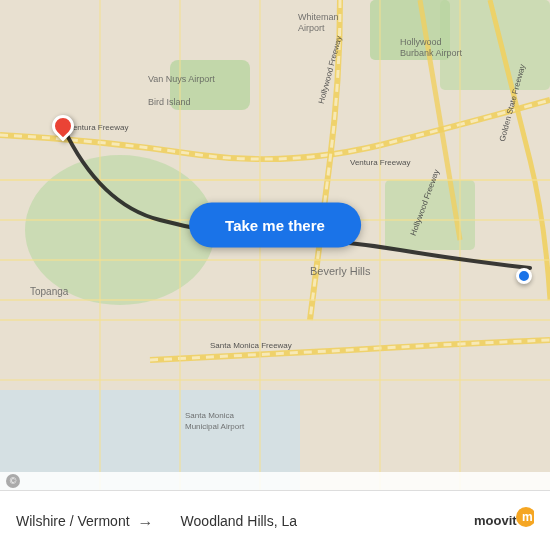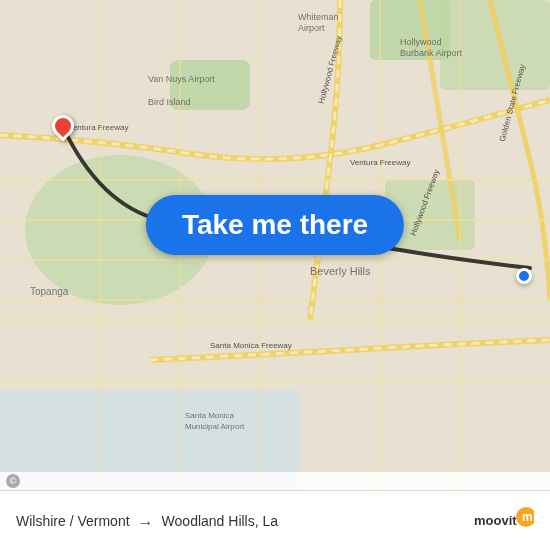--- a/index.html
+++ b/index.html
@@ -25,21 +25,21 @@
     .take-me-there-btn {
       position: absolute;
       left: 50%;
       top: 46%;
       transform: translate(-50%, -50%);
       background-color: #1a73e8;
       color: white;
       border: none;
       border-radius: 30px;
       padding: 14px 36px;
-      font-size: 28px;
+      font-size: 15px;
       font-weight: bold;
       cursor: pointer;
       box-shadow: 0 2px 8px rgba(0,0,0,0.3);
       white-space: nowrap;
       z-index: 10;
     }
 
     
     .attribution {
       position: absolute;
@@ -81,20 +81,21 @@
 
     .route-arrow {
       font-size: 16px;
       color: #555;
     }
 
     .route-to {
       font-size: 14px;
       color: #333;
       font-weight: 500;
+      margin-left: 19px;
     }
 
     
     .moovit-logo {
       display: flex;
       align-items: flex-end;
       gap: 4px;
       margin-left: 6px;
     }
 

